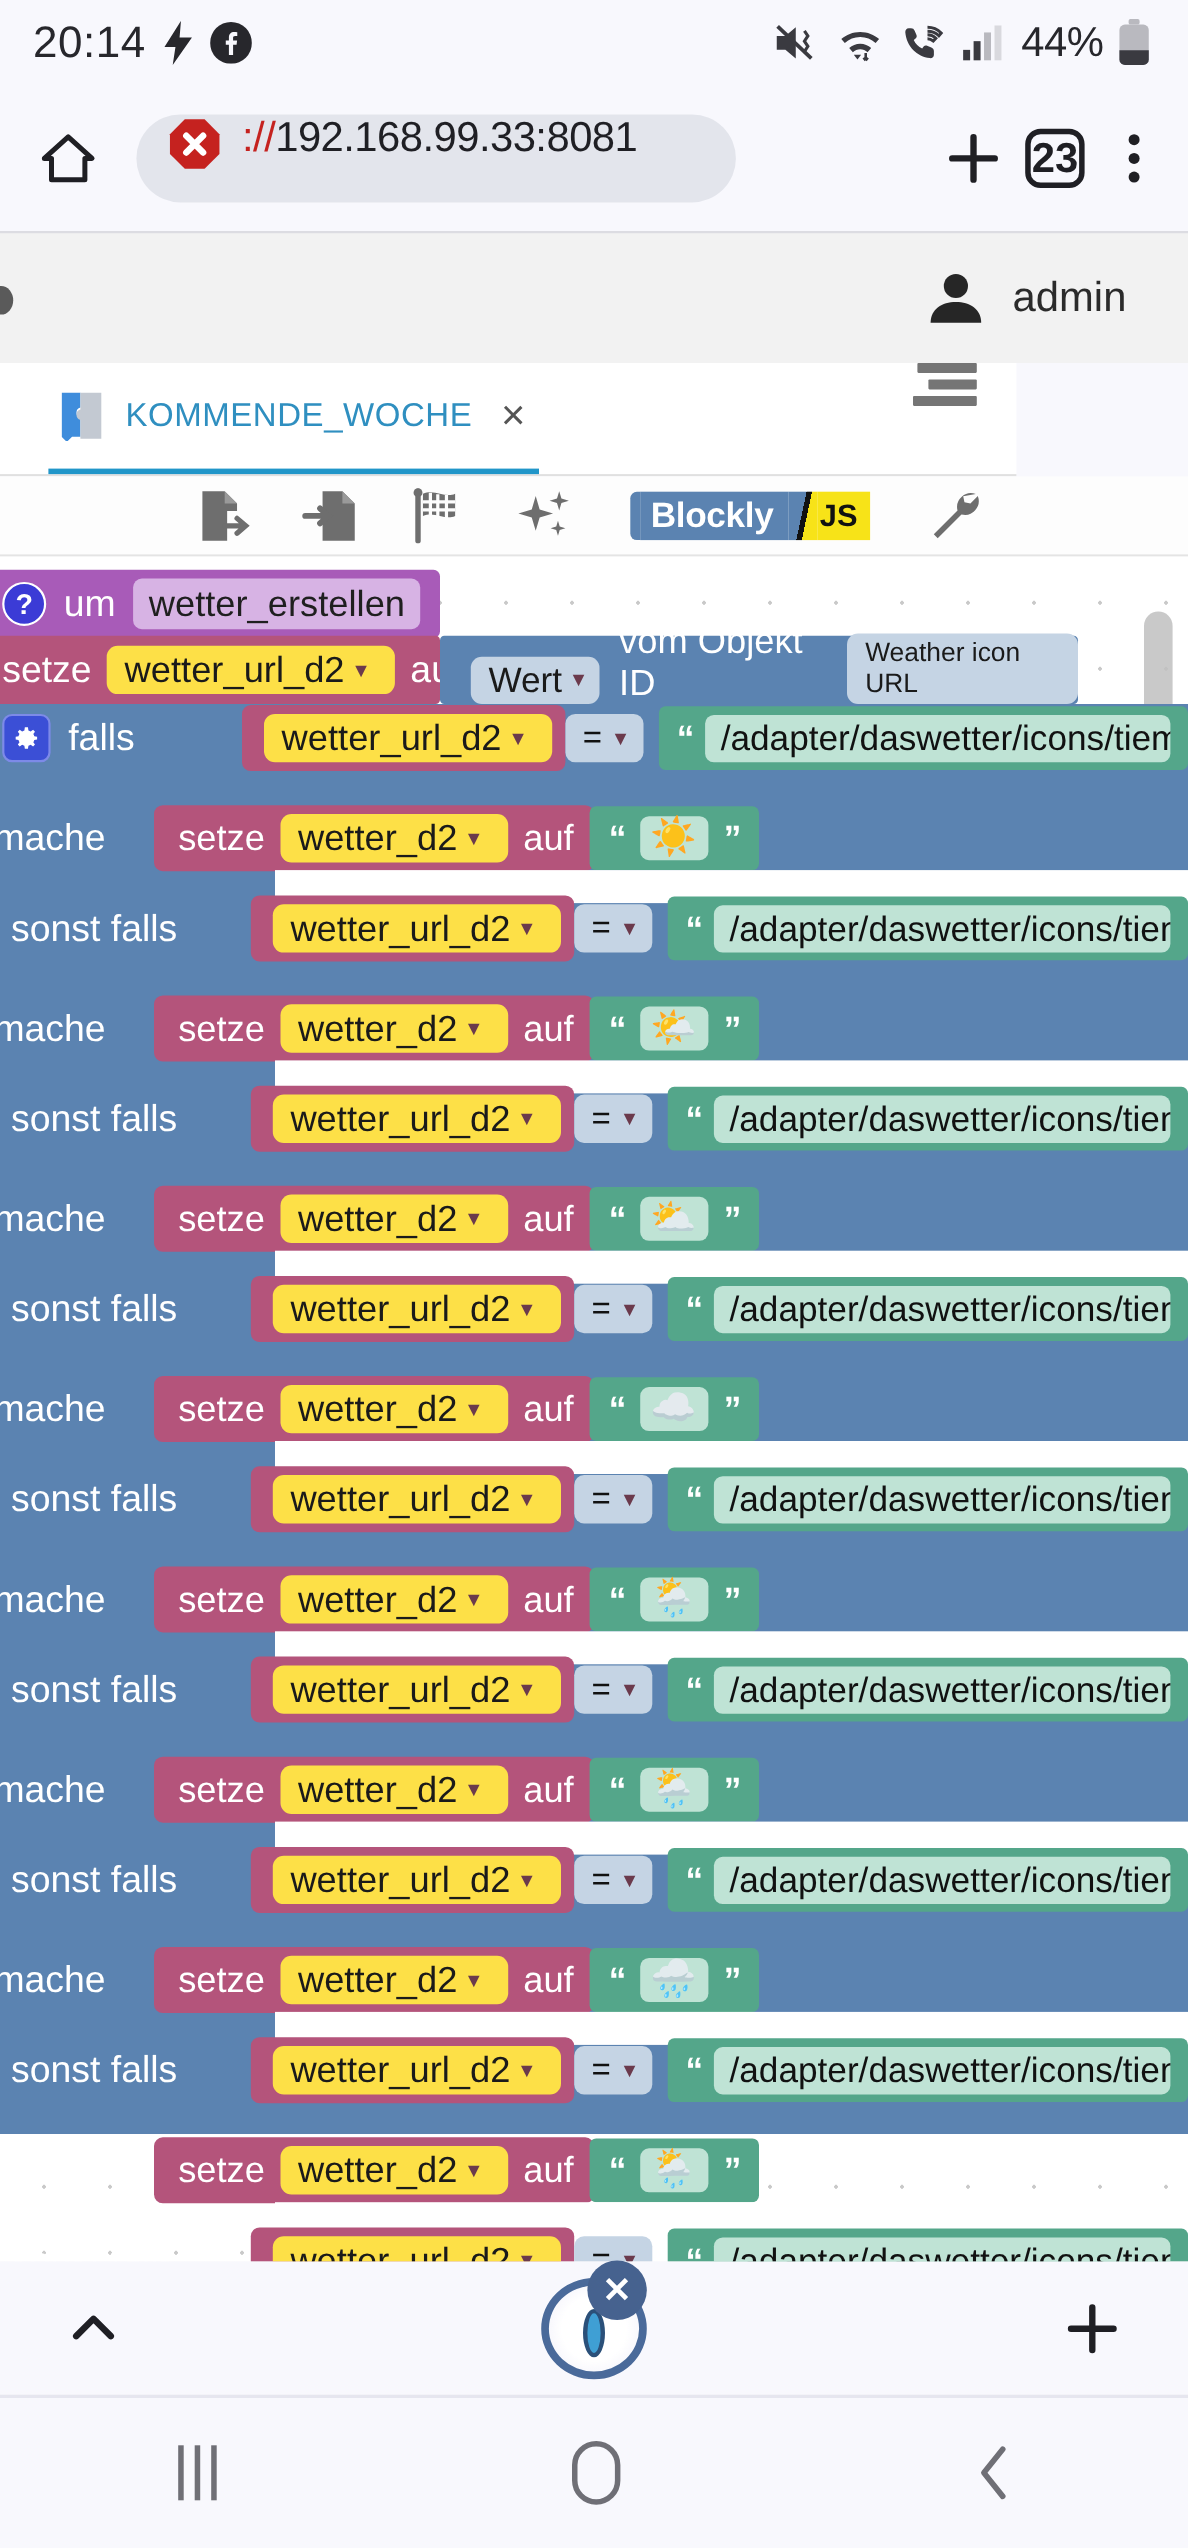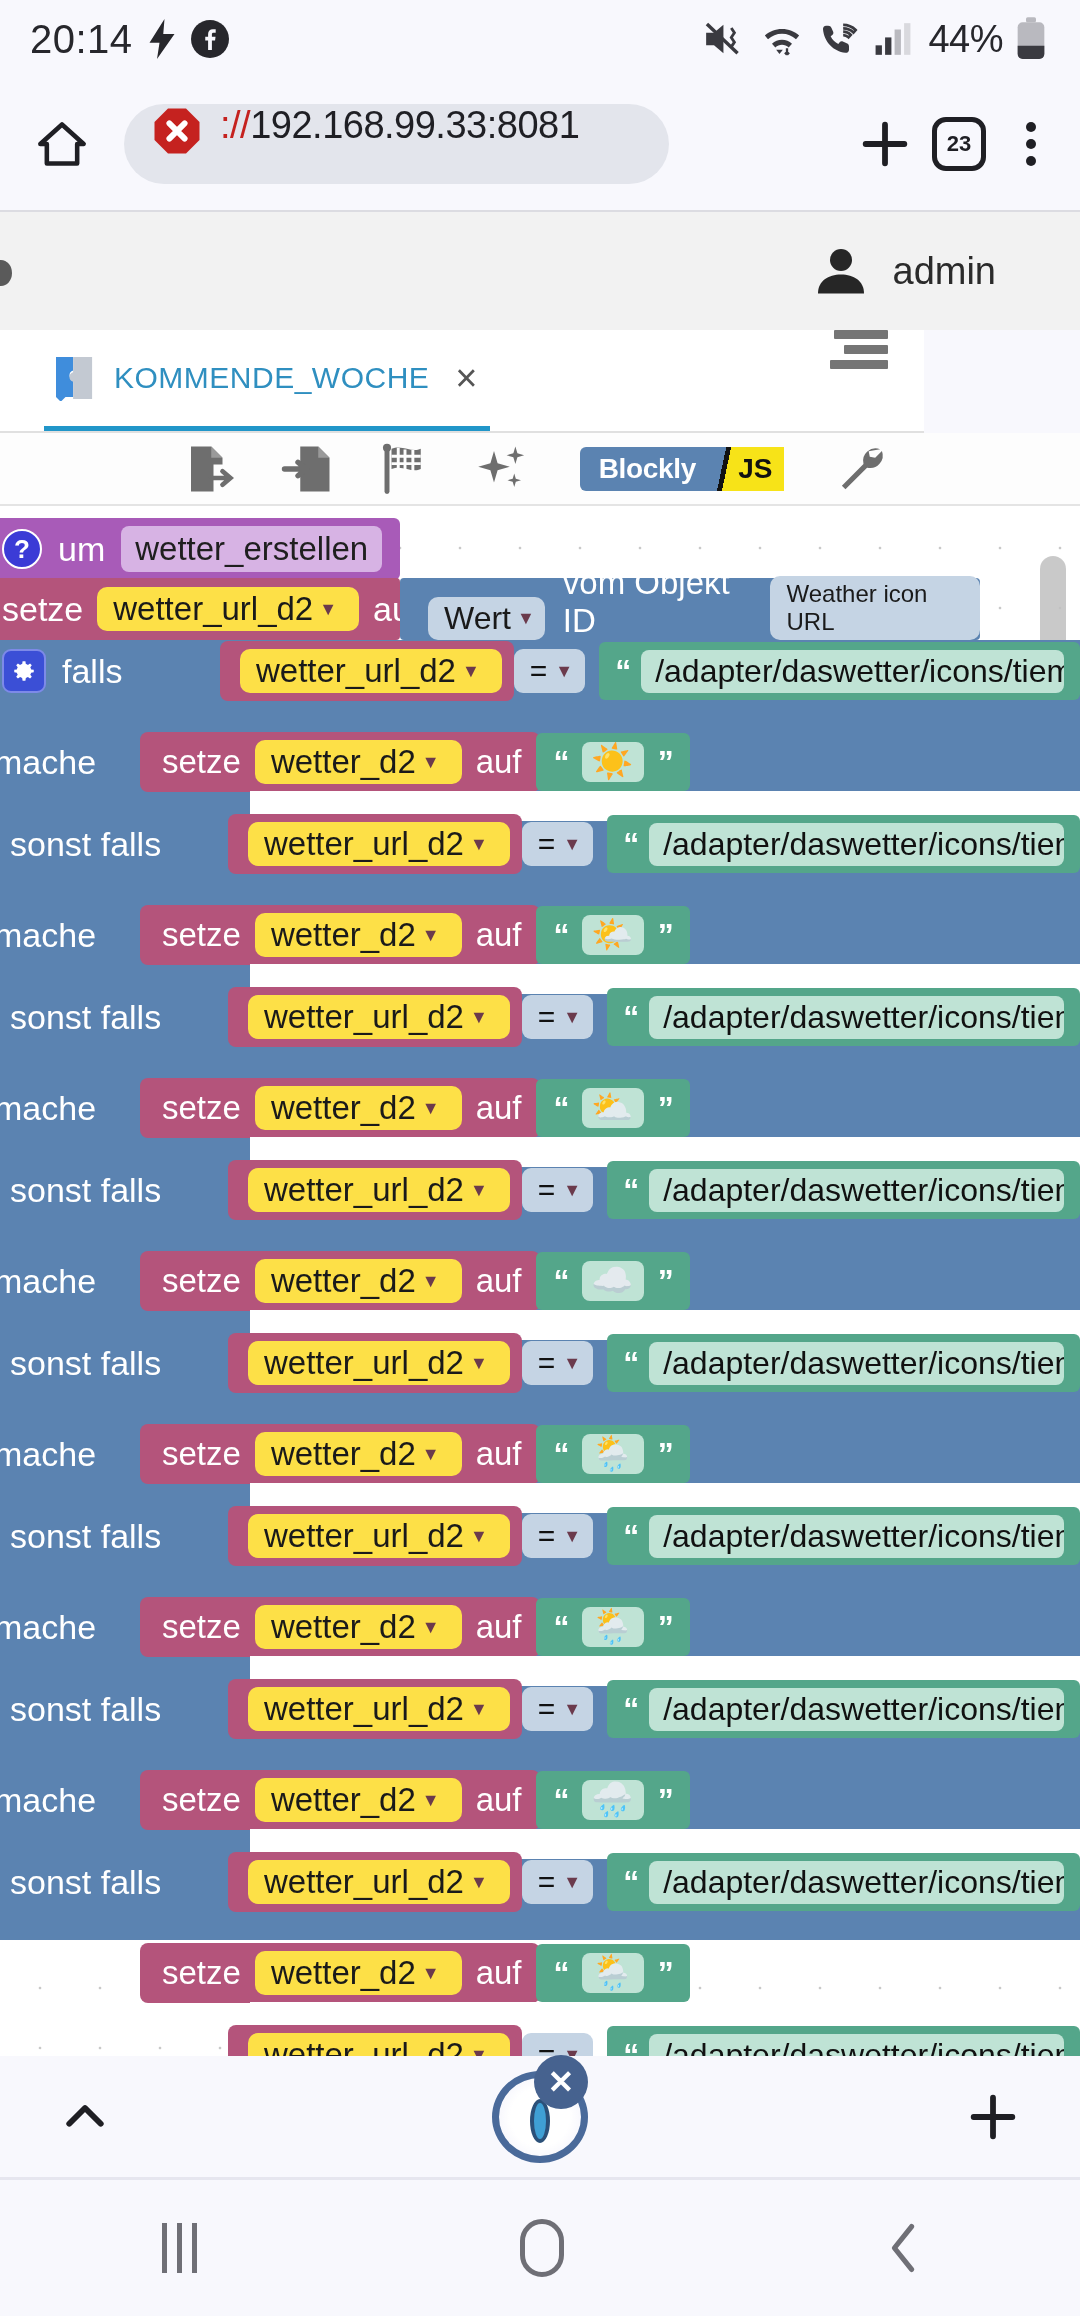--- a/index.html
+++ b/index.html
@@ -36,31 +36,31 @@
   }
   .omni-text {
     font-size: 38px; color: #1f1f24; white-space: nowrap; letter-spacing:-.5px;
     font-family: "Liberation Sans", sans-serif;
   }
   .omni-scheme { color:#c5221f; font-size:38px; }
   .url-actions { display: flex; align-items: center; margin-left: auto; gap: 18px; padding-right: 22px;}
   .tabcount {
     width: 54px; height: 54px; border: 5px solid #1f1f24; border-radius: 14px;
     display: flex; align-items: center; justify-content: center;
-    font-size: 22px; font-weight: bold; color: #1f1f24;
+    font-size: 38px; font-weight: bold; color: #1f1f24;
   }
   .kebab { display:flex; flex-direction:column; gap:7px; padding: 10px 22px;}
   .kebab i { width: 10px; height: 10px; border-radius: 50%; background: #1f1f24; display:block;}
 
   
   .admin-header {
     position: absolute; top: 210px; left: 0; width: 1080px; height: 120px;
     background: #f2f2f2; border-top: 2px solid #dcdce2;
     display: flex; align-items: center; justify-content: flex-end;
-    padding-right: 84px; gap: 22px;
+    padding-right: 56px; gap: 22px;
   }
   .admin-user-name { font-size: 38px; color: #2b2b2b; }
   .admin-stub { position:absolute; left:-10px; top:48px; width: 22px; height: 26px; border-radius: 50%; background:#5a5a5a;}
 
   
   .tabbar {
     position: absolute; top: 330px; left: 0; width: 924px; height: 103px;
     background: #ffffff; border-bottom: 2px solid #e0e0e0;
     display: flex; align-items: flex-start;
   }
@@ -80,21 +80,21 @@
     background: #fdfdfd; border-bottom: 2px solid #e4e4e4;
     display: flex; align-items: center; justify-content: center; gap: 44px;
     padding-right: 10px;
   }
   .bk-toolbar .tb { display: flex; align-items: center; justify-content: center; }
   .blockly-js-toggle {
     display: flex; align-items: stretch; height: 44px; position: relative; margin: 0 6px;
   }
   .bjt-notch { width: 9px; background:#5b83b1; border-radius:6px 0 0 6px; position:relative;}
   .bjt-blockly {
-    background: #5b83b1; color: #fff; font-size: 28px; font-weight: bold;
+    background: #5b83b1; color: #fff; font-size: 32px; font-weight: bold;
     display:flex; align-items:center; padding: 0 14px 0 10px; letter-spacing: -.3px;
   }
   .bjt-slash { background: linear-gradient(102deg,#5b83b1 0 46%, #111 46% 60%, #f7e318 60% 100%); width: 26px;}
   .bjt-js {
     background: #f7e318; color: #111; font-size: 28px; font-weight: bold;
     display:flex; align-items:center; padding: 0 12px 0 2px;
   }
 
   
   .canvas {

